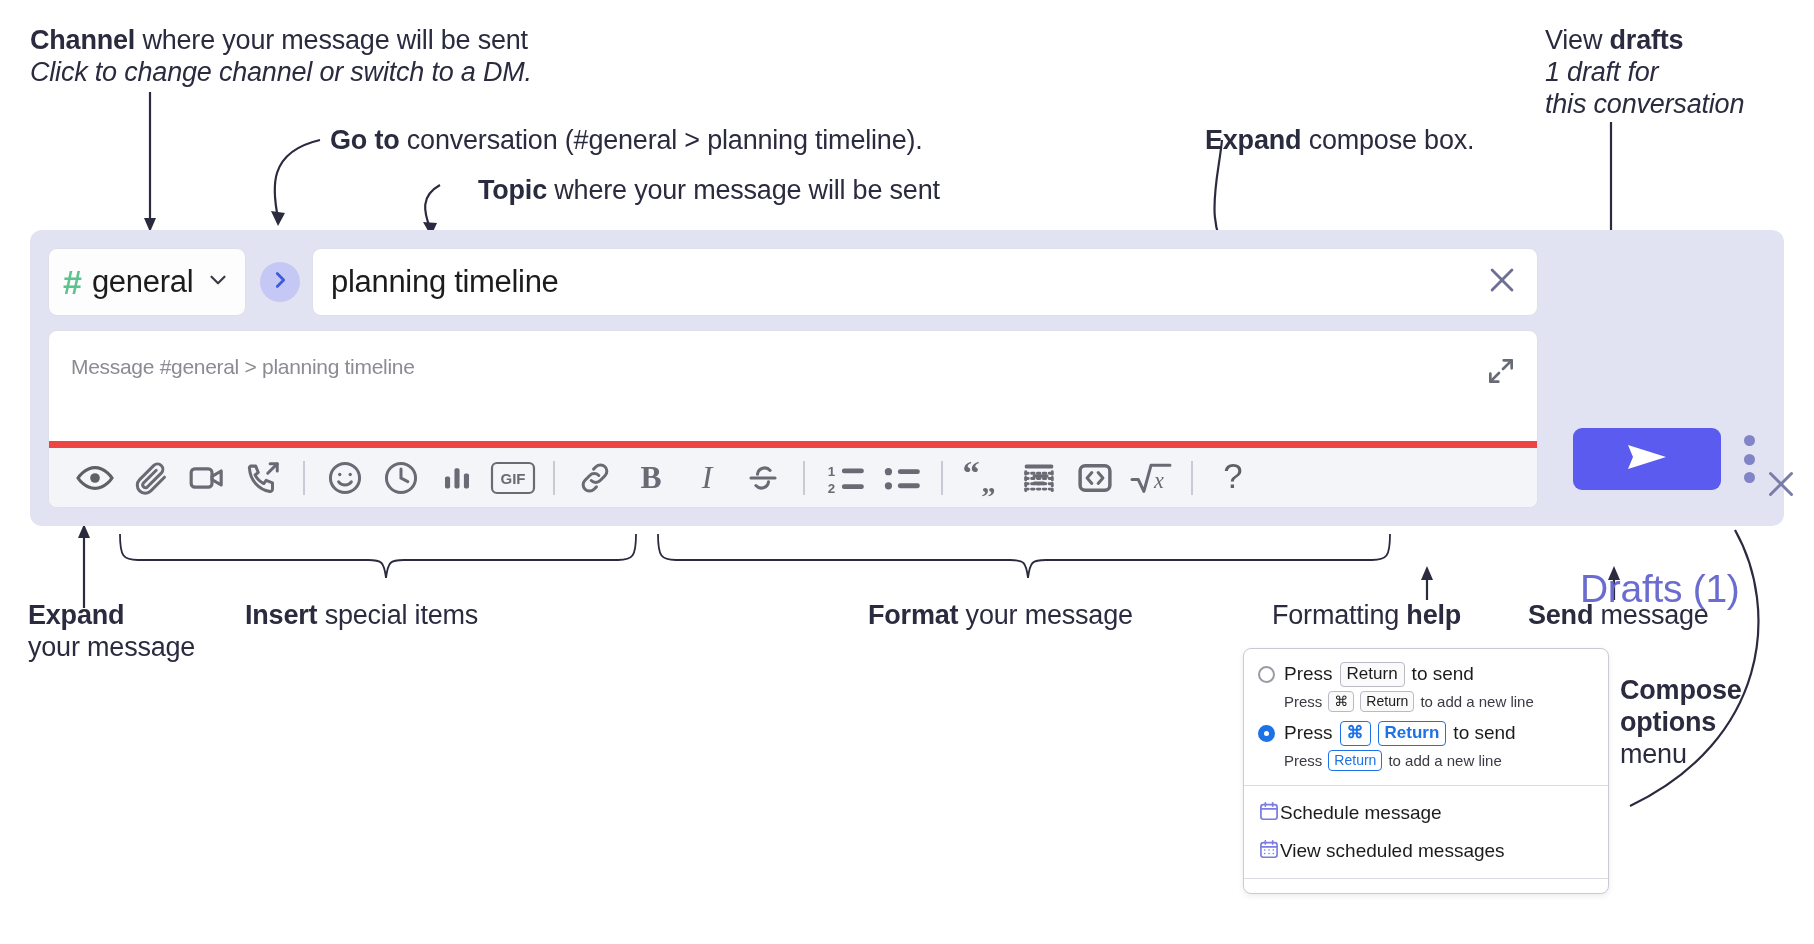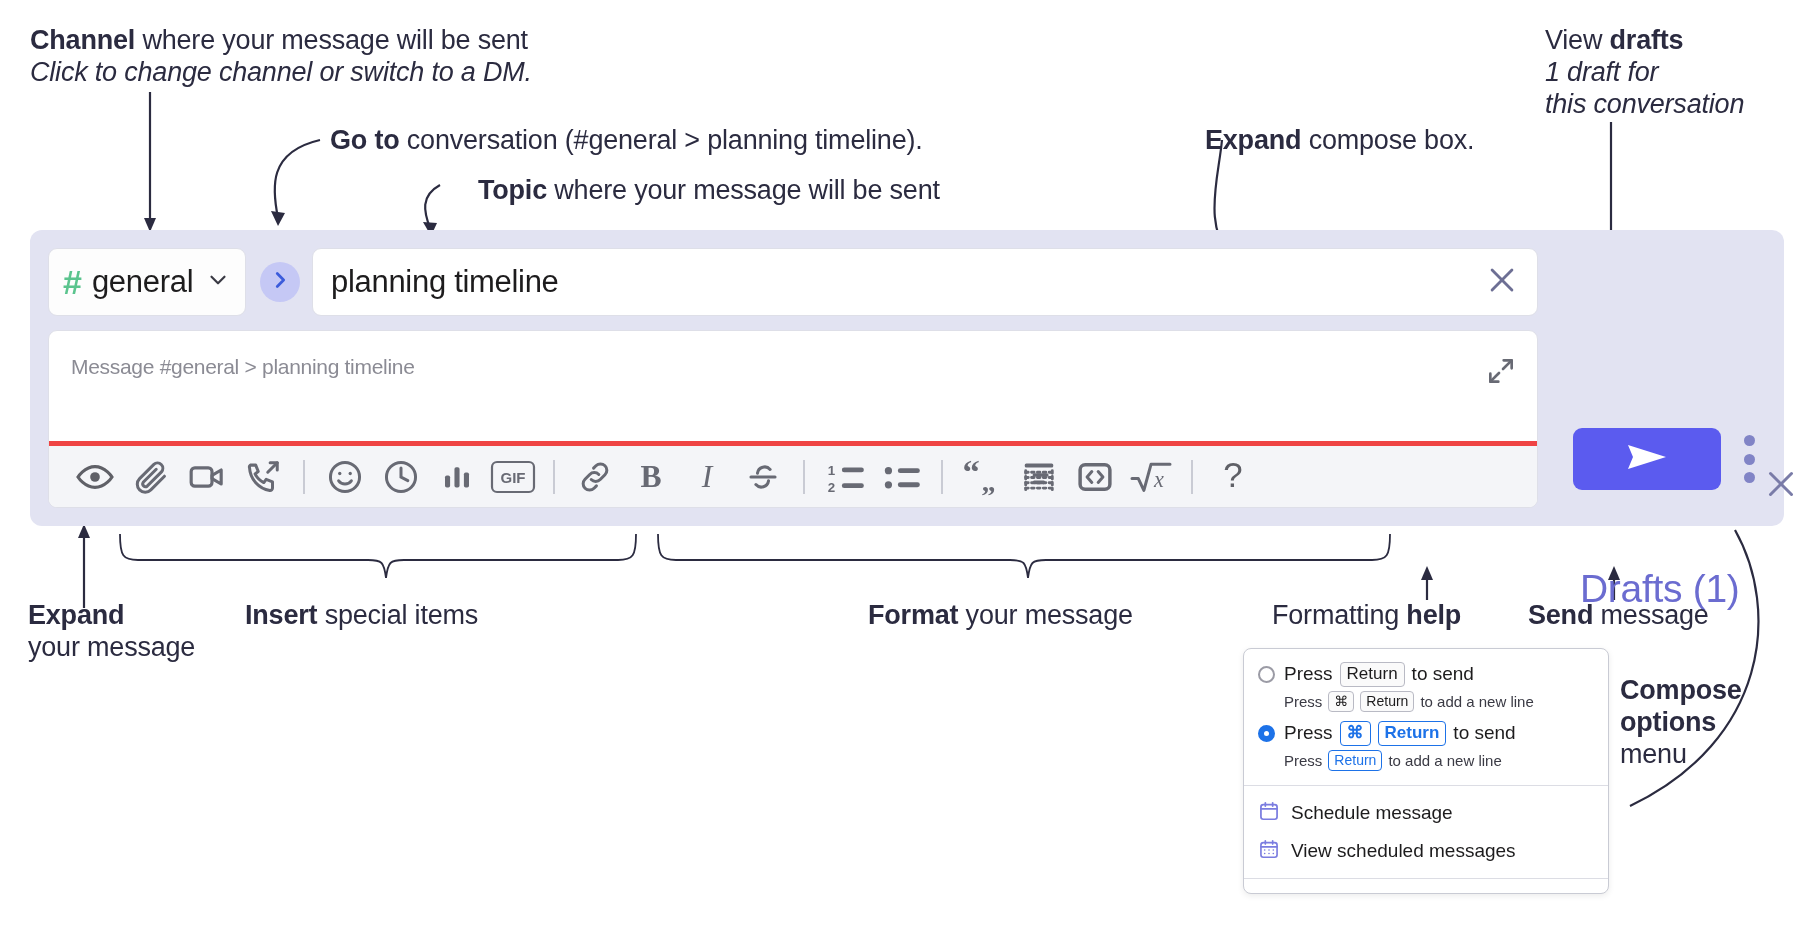--- a/index.html
+++ b/index.html
@@ -85,21 +85,21 @@
   .msgplaceholder {
     position:absolute; left: 22px; top: 24px;
     font-size: 21px; color: #8b8b94; letter-spacing:-0.3px;
   }
   .expandbtn { position:absolute; right: 20px; top: 24px; }
 
   .toolbar {
     position:absolute; left:0; bottom:0;
     width: 1490px; height: 66px;
     background: #f4f5f8;
-    border-top: 5px solid #ef4444;
+    border-top: 7px solid #ef4444;
     display:flex; align-items:center;
     padding-left: 18px;
   }
   .tbicon { width: 56px; display:flex; align-items:center; justify-content:center; color:#686a74; }
   .tbdiv { width: 2px; height: 34px; background:#c9cbd4; margin: 0 12px; flex:none; }
 
   .sendbtn {
     position:absolute; left: 1543px; top: 198px;
     width: 148px; height: 62px;
     background: #5b5bef;
@@ -139,21 +139,21 @@
   .key {
     display:inline-block;
     border:1px solid #b9bac4; border-radius:4px;
     background:#fafafa; color:#1d1c1d;
     padding: 0px 6px; font-size: 17px; line-height: 1.35;
   }
   .key.sm { font-size: 14px; padding: 0 5px; }
   .key.blue { border-color:#1d72e8; color:#1d72e8; background:#fff; font-weight:700; }
   .key.blue.sm { font-weight:400; }
   .msep { height:1px; background:#dcdde4; margin: 8px 0; }
-  .mitem { display:flex; align-items:center; gap:11px; padding: 6px 14px; }
+  .mitem { display:flex; align-items:center; padding: 6px 14px; }
   .mitem-label { font-size: 19px; color:#1d1c1d; white-space:nowrap; }
 </style>
 </head>
 <body>
 
 <div id="stage">
 
   <svg class="lines" viewBox="0 0 1814 944">
     <g fill="none" stroke="#2b2b40" stroke-width="2.2">
 

